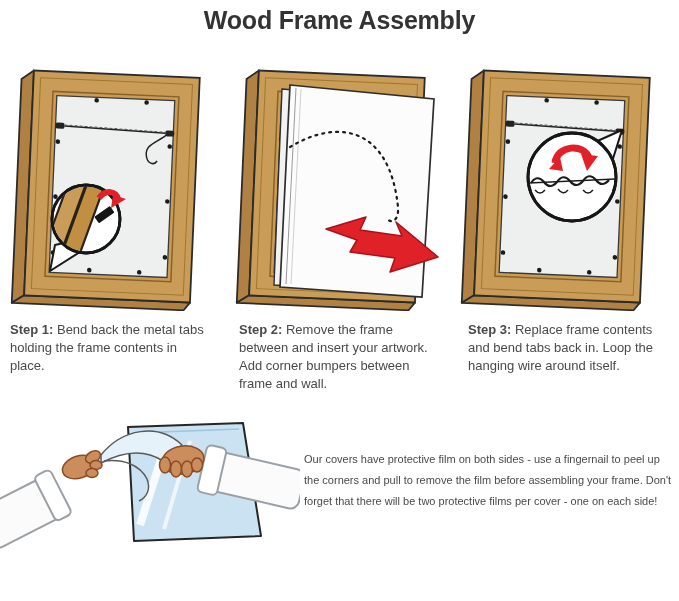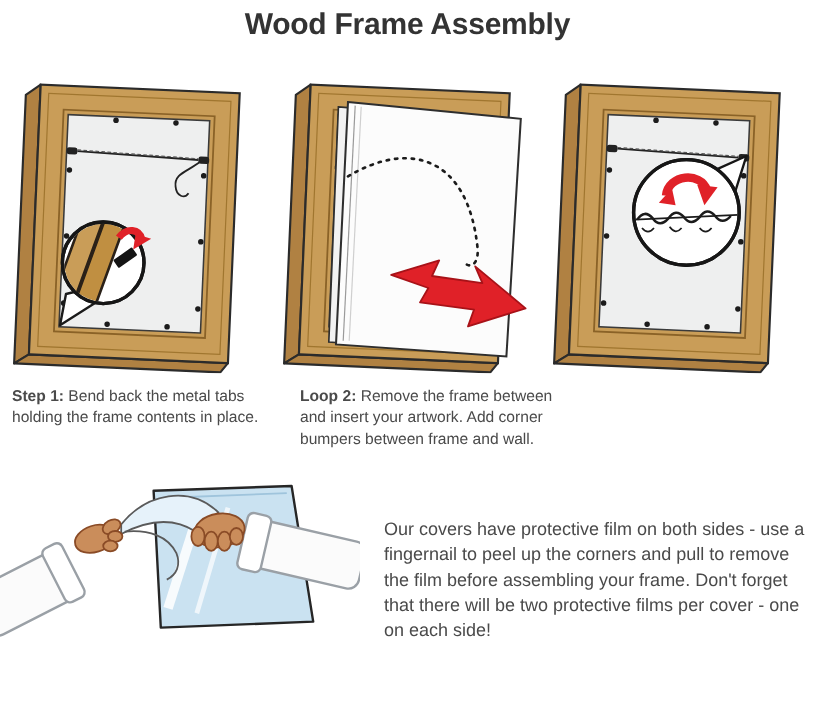--- a/index.html
+++ b/index.html
@@ -47,23 +47,23 @@
   .caption .step-label { font-weight: 700; }
 
   .acrylic-row {
     margin-top: 10px;
     display: flex;
     align-items: flex-start;
   }
   .acrylic-illustration { width: 300px; height: 146px; flex: 0 0 auto; }
   .acrylic-text {
     width: 372px;
-    margin-left: 20px;
+    margin-left: 4px;
     padding-top: 46px;
-    font-size: 15px;
+    font-size: 11px;
     line-height: 21px;
     color: var(--text, #4a4a4a);
   }
 </style>
 </head>
 <body>
 
 <div class="page">
 
   <h1 class="section-title">Wood Frame Assembly</h1>
@@ -190,21 +190,22 @@
           <path d="M100 104 C102 86 129 84 134 99" fill="none" stroke="var(--red,#e02128)" stroke-width="7"></path>
           <polygon points="126,95 143,97 132,112" fill="var(--red,#e02128)"></polygon>
           <polygon points="94,110 105,98 108,112" fill="var(--red,#e02128)"></polygon>
         </g>
       </svg>
     </div>
   </div>
 
   <div class="captions-row">
     <p class="caption"><span class="step-label">Step 1:</span><span> Bend back the metal tabs holding the frame contents in place.</span></p>
-    <p class="caption"><span class="step-label">Loop 2:</span><span> Remove the frame between and insert your artwork. Add corner bumpers between frame and wall.</span></p>
+    <p class="caption"><span class="step-label">Step 2:</span><span> Remove the frame between and insert your artwork. Add corner bumpers between frame and wall.</span></p>
+    <p class="caption"><span class="step-label">Step 3:</span><span> Replace frame contents and bend tabs back in. Loop the hanging wire around itself.</span></p>
   </div>
 
 
   <div class="acrylic-row">
     <svg class="acrylic-illustration" width="300" height="146" viewBox="0 0 300 146" role="img">
 
       <g>
         <polygon points="128,24 243,20 261,133 134,138" fill="var(--acrylic-blue,#cae2f1)" stroke="#262626" stroke-width="2" stroke-linejoin="round"></polygon>
         <path d="M168 34 L140 122" stroke="#ffffff" stroke-opacity="0.85" stroke-width="8" fill="none"></path>
         <path d="M190 38 L164 126" stroke="#ffffff" stroke-opacity="0.7" stroke-width="4" fill="none"></path>

